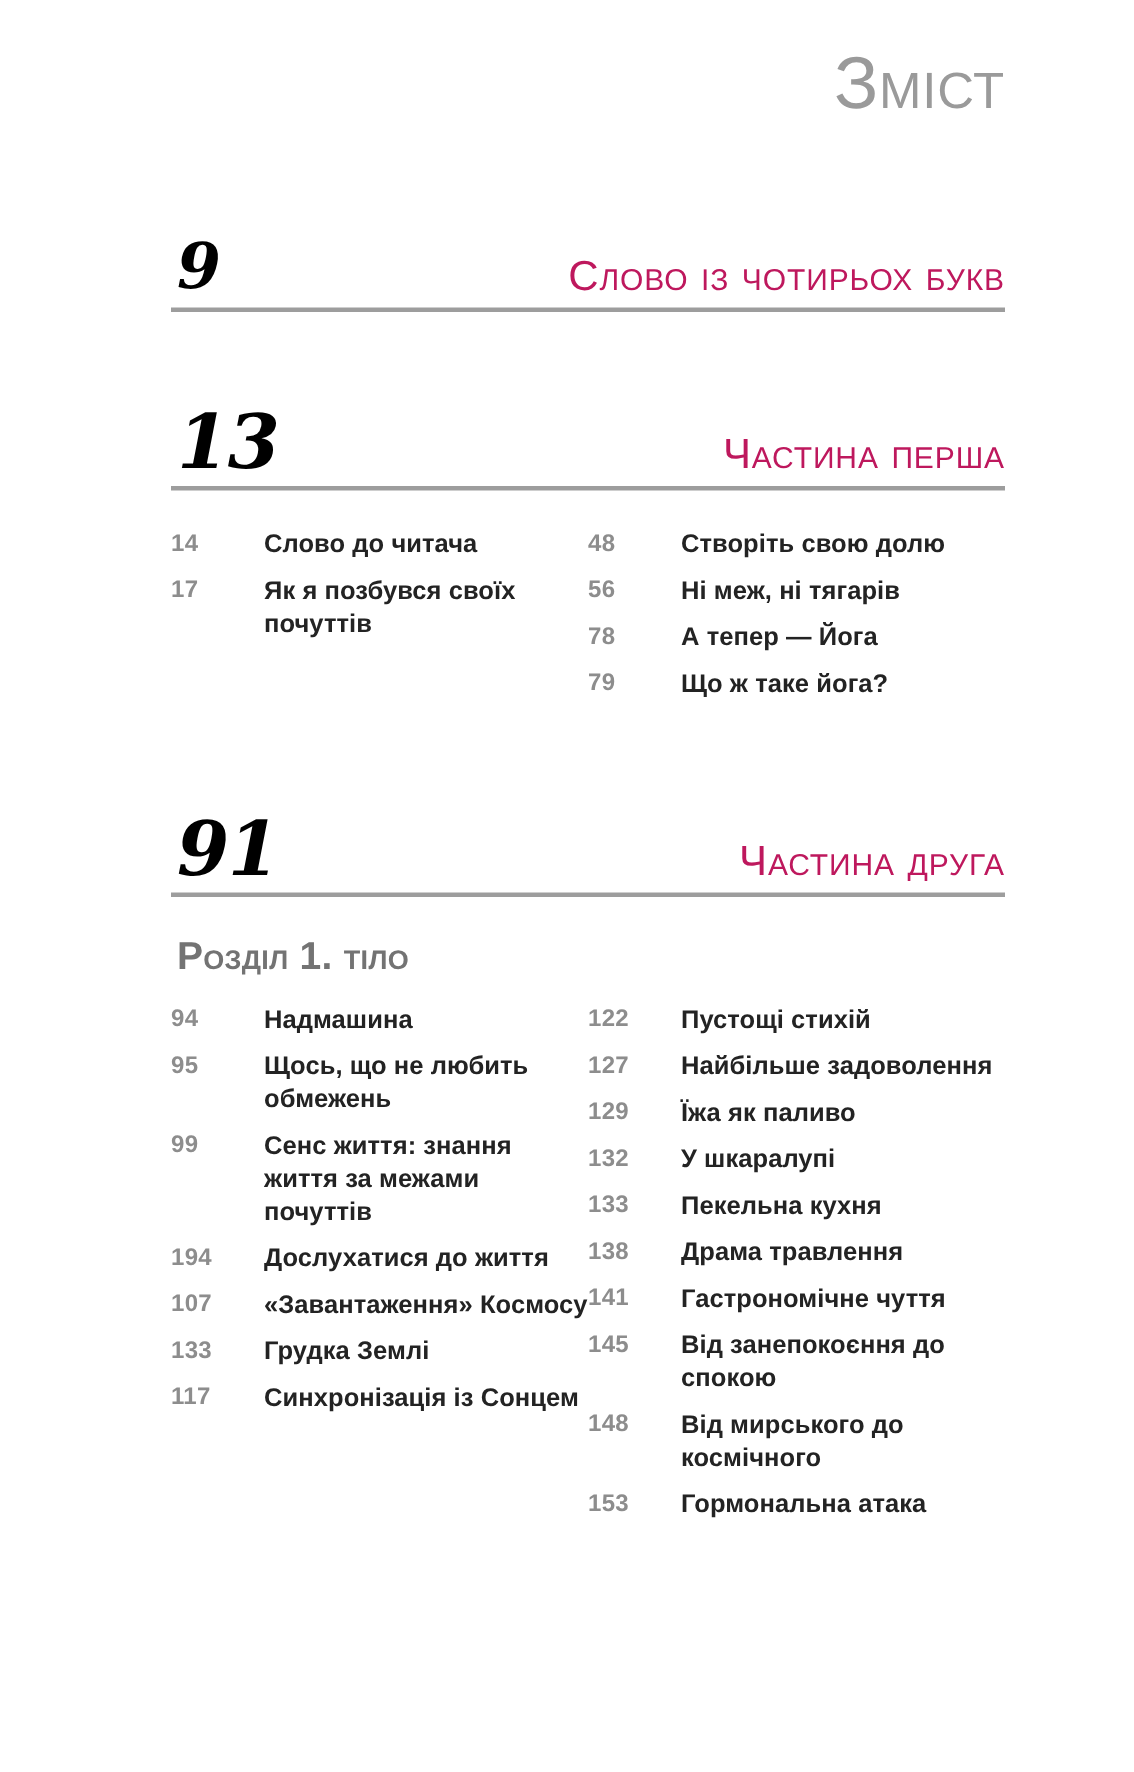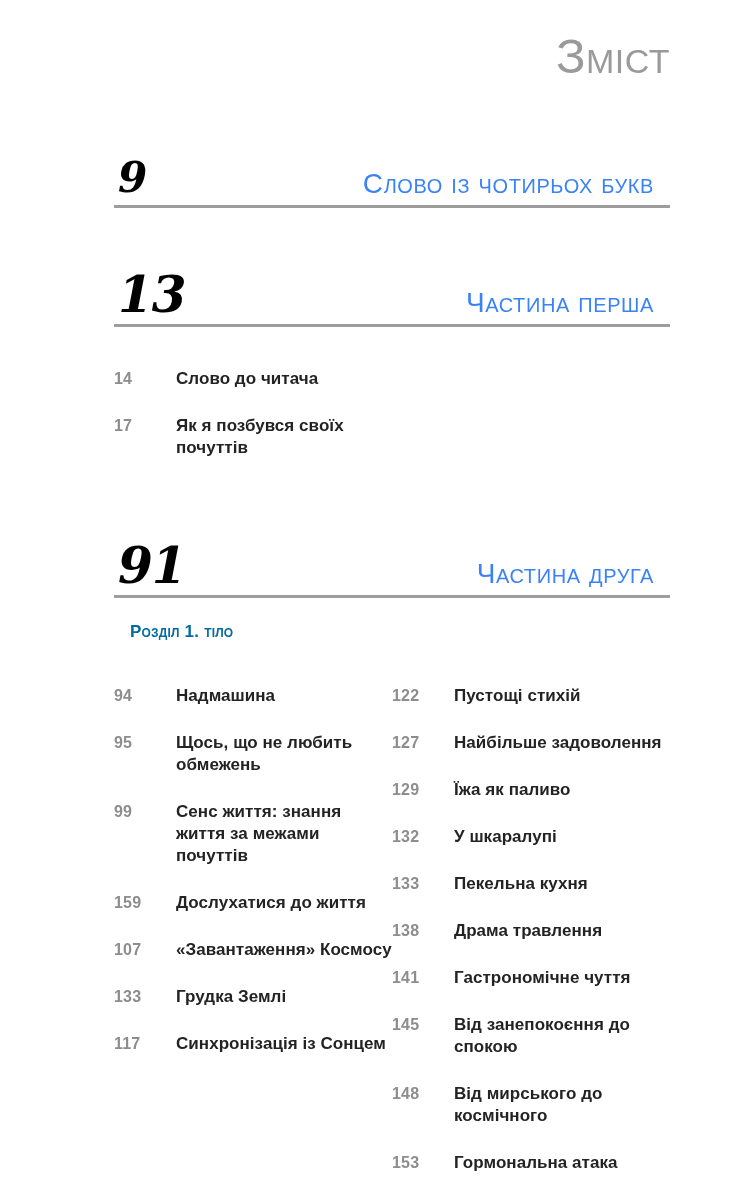--- a/index.html
+++ b/index.html
@@ -60,46 +60,46 @@
     font-weight: 700;
     color: #000000;
     line-height: 1;
     letter-spacing: -1px;
   }
   .section-number.sz-sm { font-size: 42px; bottom: 2px; }
   .section-number.sz-lg { font-size: 50px; bottom: 0px; }
 
   .section-title {
     position: absolute;
-    right: 16px;
+    right: 0;
     bottom: 3px;
     font-size: 28px;
     line-height: 1;
-    color: #3b82f6;
+    color: #be185d;
     font-variant: small-caps;
     text-transform: lowercase;
     letter-spacing: 0.6px;
     white-space: nowrap;
   }
   .section-title::first-letter { text-transform: uppercase; }
 
   .rule {
     height: 3px;
     background: #9d9d9d;
     width: 556px;
     margin-top: 4px;
   }
 
   
   .chapter-head {
     position: absolute;
-    left: 16px;
-    font-size: 17px;
-    font-weight: 700;
-    color: #0369a1;
+    left: 4px;
+    font-size: 26px;
+    font-weight: 700;
+    color: #737373;
     font-variant: small-caps;
     text-transform: lowercase;
     letter-spacing: 0.2px;
     white-space: nowrap;
   }
   .chapter-head::first-letter { text-transform: uppercase; }
 
   
   .columns {
     position: absolute;
@@ -112,21 +112,20 @@
   .col {
     width: 278px;
     display: flex;
     flex-direction: column;
   }
   .entry {
     display: flex;
     flex-direction: row;
     align-items: flex-start;
     margin-bottom: 9px;
-    margin-top: 16px;
   }
   .entry .num {
     width: 62px;
     flex: 0 0 62px;
     font-size: 16px;
     font-weight: 700;
     color: #8d8d8d;
     line-height: 22px;
     letter-spacing: 0.2px;
   }
@@ -166,20 +165,38 @@
     <div class="col">
       <div class="entry">
         <div class="num">14</div>
         <div class="title">Слово до читача</div>
       </div>
       <div class="entry">
         <div class="num">17</div>
         <div class="title">Як я позбувся своїх почуттів</div>
       </div>
     </div>
+    <div class="col">
+      <div class="entry">
+        <div class="num">48</div>
+        <div class="title">Створіть свою долю</div>
+      </div>
+      <div class="entry">
+        <div class="num">56</div>
+        <div class="title">Ні меж, ні тягарів</div>
+      </div>
+      <div class="entry">
+        <div class="num">78</div>
+        <div class="title">А тепер — Йога</div>
+      </div>
+      <div class="entry">
+        <div class="num">79</div>
+        <div class="title">Що ж таке йога?</div>
+      </div>
+    </div>
   </div>
 
   <div class="section-head" style="top: 533px;">
     <div class="row">
       <div class="section-number sz-lg">91</div>
       <div class="section-title">Частина друга</div>
     </div>
     <div class="rule"></div>
   </div>
 
@@ -193,21 +210,21 @@
       </div>
       <div class="entry">
         <div class="num">95</div>
         <div class="title">Щось, що не любить обмежень</div>
       </div>
       <div class="entry">
         <div class="num">99</div>
         <div class="title">Сенс життя: знання життя за межами почуттів</div>
       </div>
       <div class="entry">
-        <div class="num">159</div>
+        <div class="num">194</div>
         <div class="title">Дослухатися до життя</div>
       </div>
       <div class="entry">
         <div class="num">107</div>
         <div class="title">«Завантаження» Космосу</div>
       </div>
       <div class="entry">
         <div class="num">133</div>
         <div class="title">Грудка Землі</div>
       </div>

